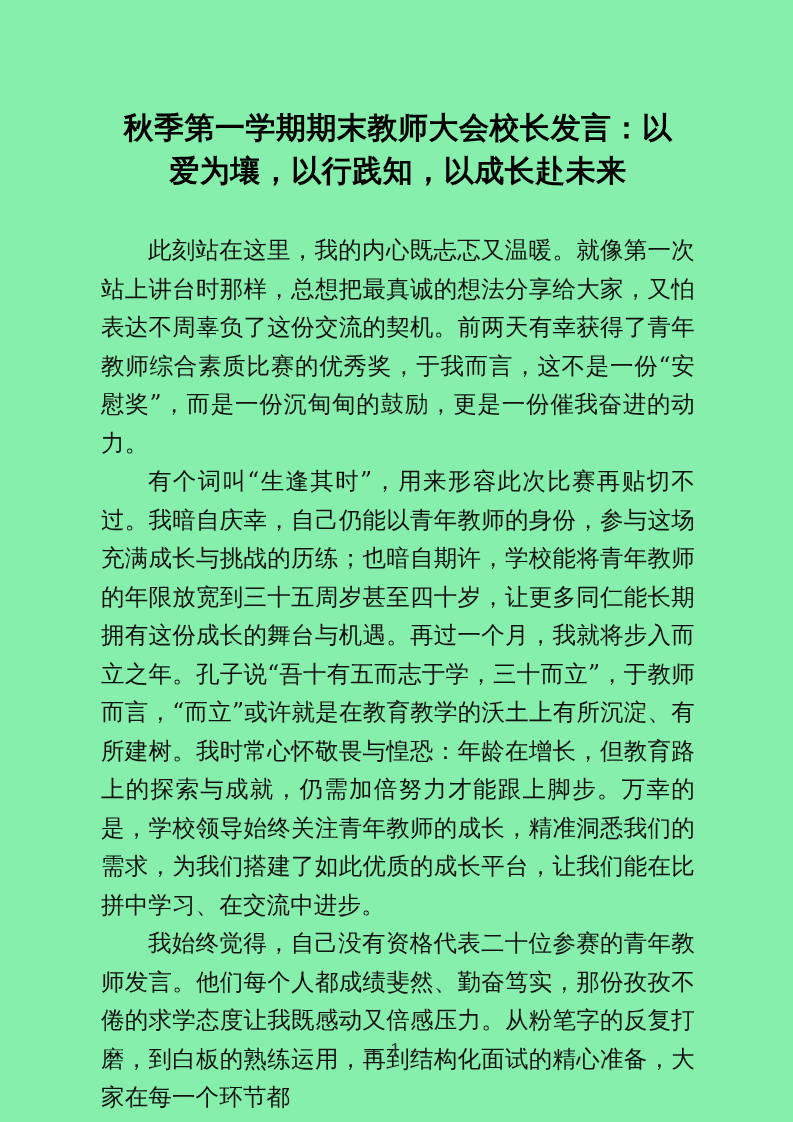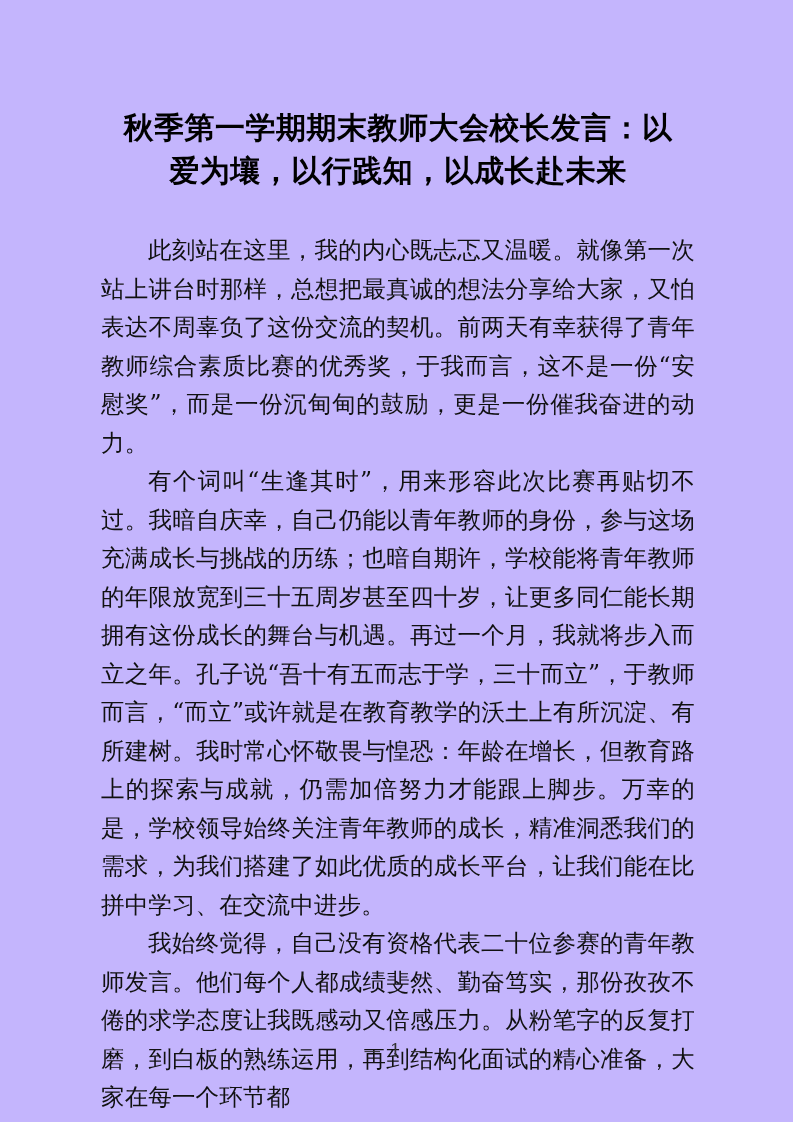--- a/index.html
+++ b/index.html
@@ -9,21 +9,21 @@
     background: #ffffff;
   }
   body {
     font-family: "DejaVu Serif", "Liberation Serif", serif;
   }
   .page {
     position: relative;
     width: 793px;
     height: 1122px;
     margin: 0 auto;
-    background: #c4b5fd;
+    background: #86efac;
     overflow: hidden;
     box-sizing: border-box;
   }
   .content {
     position: absolute;
     left: 101px;
     top: 0;
     width: 594px;
   }
   .doc-title {

